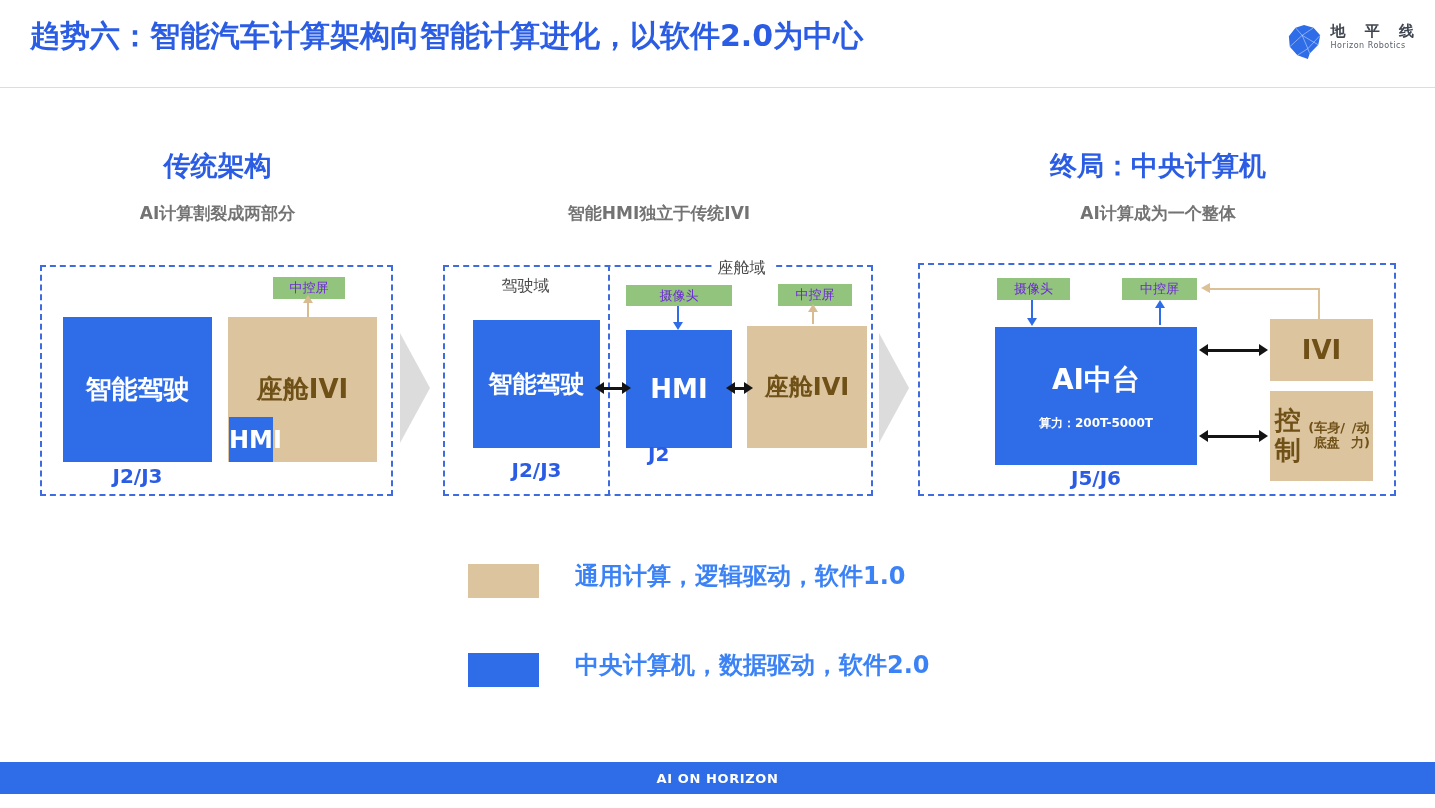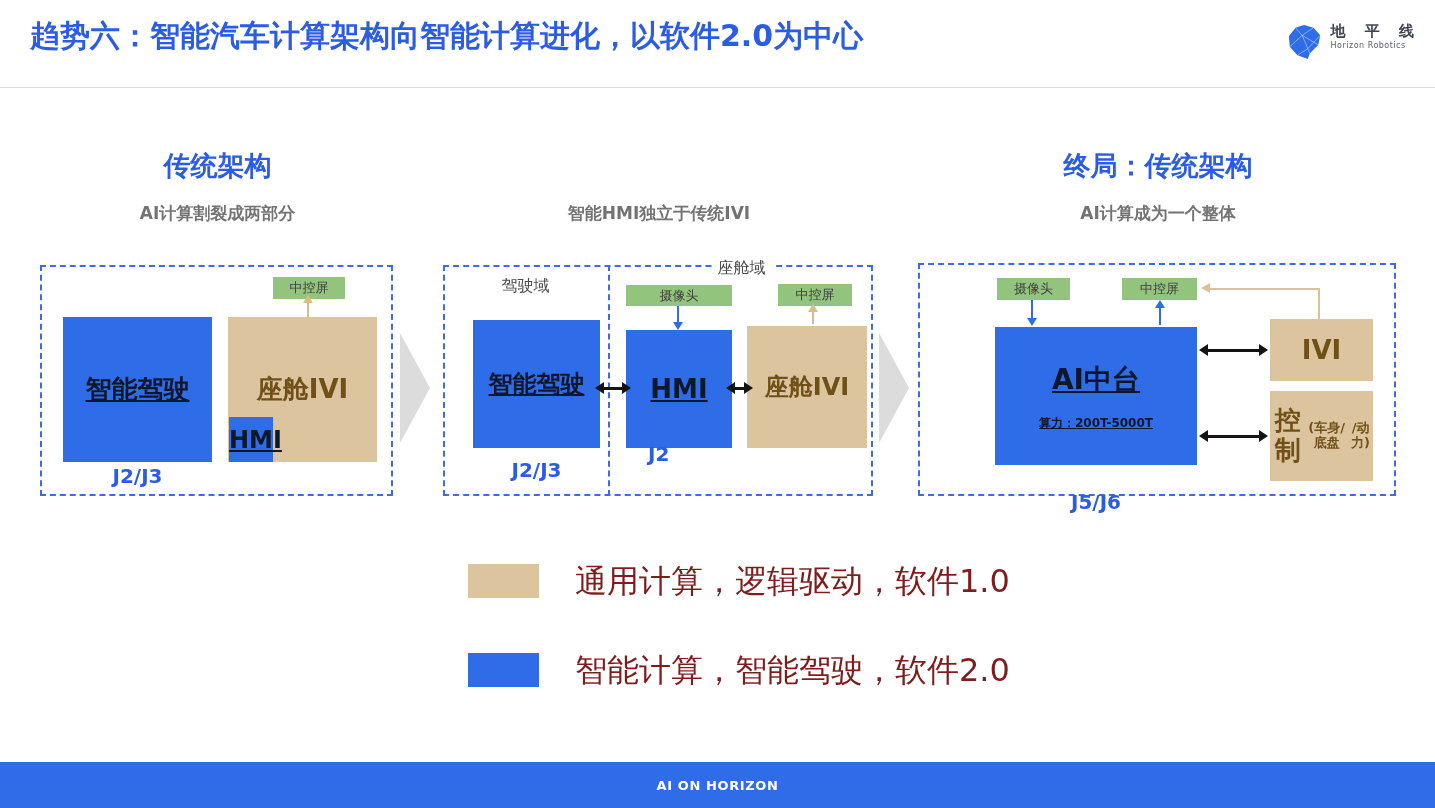--- a/index.html
+++ b/index.html
@@ -18,23 +18,23 @@
   .col-title{position:absolute;top:148px;font-size:27px;font-weight:bold;color:#2B5CE4;text-align:center;}
   .col-sub{position:absolute;top:202px;font-size:17px;font-weight:bold;color:#737373;text-align:center;}
   .c1{left:40px;width:355px;} .c2{left:443px;width:432px;} .c3{left:918px;width:480px;}
 
   
   .dashed{position:absolute;border:2px dashed #3E6BE0;box-sizing:border-box;background:transparent;}
   .dashed-divider{position:absolute;border-left:2px dashed #3E6BE0;width:0;}
 
   
   .box{position:absolute;display:flex;align-items:center;justify-content:center;box-sizing:border-box;text-align:center;}
-  .blue-box{background:#2E6CE8;color:#0f172a;font-weight:bold;text-decoration:underline;}
+  .blue-box{background:#2E6CE8;color:#ffffff;font-weight:bold;}
   .tan-box{background:#DCC49E;color:#6F5118;font-weight:bold;}
-  .green-tag{position:absolute;background:#93C47D;color:#404040;font-size:13px;display:flex;align-items:center;justify-content:center;}
+  .green-tag{position:absolute;background:#93C47D;color:#6d28d9;font-size:13px;display:flex;align-items:center;justify-content:center;}
   .chip-label{position:absolute;font-size:20px;font-weight:bold;color:#2B5CE4;text-align:center;}
   .domain-label{position:absolute;font-size:16px;color:#4A4A4A;text-align:center;}
   .domain-label .lbl-bg{background:#ffffff;padding:0 6px;}
 
   
   .v-arrow{position:absolute;background:currentColor;width:2px;}
   .v-arrow.up::before{content:"";position:absolute;top:-7px;left:-4px;
       border-left:5px solid transparent;border-right:5px solid transparent;border-bottom:8px solid currentColor;}
   .v-arrow.down::after{content:"";position:absolute;bottom:-7px;left:-4px;
       border-left:5px solid transparent;border-right:5px solid transparent;border-top:8px solid currentColor;}
@@ -45,24 +45,24 @@
   .dbl-arrow::before{left:-8px;border-right:9px solid #141414;}
   .dbl-arrow::after{right:-8px;border-left:9px solid #141414;}
   .elbow{position:absolute;border-top:2px solid #DCC096;border-right:2px solid #DCC096;box-sizing:border-box;}
   .elbow::before{content:"";position:absolute;left:-9px;top:-7px;
       border-top:5px solid transparent;border-bottom:5px solid transparent;border-right:9px solid #DCC096;}
   .chevron{position:absolute;width:0;height:0;
       border-top:55px solid transparent;border-bottom:55px solid transparent;border-left:30px solid #DCDCDC;}
 
   
   .swatch{position:absolute;width:71px;height:34px;}
-  .legend-label{position:absolute;font-size:32px;font-weight:normal;color:#7f1d1d;white-space:nowrap;}
+  .legend-label{position:absolute;font-size:24px;font-weight:bold;color:#3b82f6;white-space:nowrap;}
 
   
-  .footer{position:absolute;left:0;top:762px;width:1435px;height:46px;background:#2E6CE8;
+  .footer{position:absolute;left:0;top:762px;width:1435px;height:32px;background:#2E6CE8;
           color:#ffffff;font-size:13px;font-weight:bold;letter-spacing:0.6px;
           display:flex;align-items:center;justify-content:center;}
 </style>
 </head>
 <body>
 
 <div class="slide">
 
   <div class="title">趋势六：智能汽车计算架构向智能计算进化，以软件2.0为中心</div>
   <div class="header-divider"></div>
@@ -77,21 +77,21 @@
     </span>
     <span class="logo-text">
       <span class="logo-cn">地 平 线</span>
       <span class="logo-en">Horizon Robotics</span>
     </span>
   </div>
 
   <div class="col-title c1">传统架构</div>
   <div class="col-sub c1">AI计算割裂成两部分</div>
   <div class="col-sub c2">智能HMI独立于传统IVI</div>
-  <div class="col-title c3">终局：传统架构</div>
+  <div class="col-title c3">终局：中央计算机</div>
   <div class="col-sub c3">AI计算成为一个整体</div>
 
   <div class="dashed" style="left:40px;top:265px;width:353px;height:231px;"></div>
 
   <div class="green-tag" style="left:273px;top:277px;width:72px;height:22px;">中控屏</div>
   <div class="v-arrow up tan-arrow" style="left:307px;top:302px;height:15px;"></div>
 
   <div class="box tan-box" style="left:228px;top:317px;width:149px;height:145px;font-size:26px;">座舱IVI</div>
   <div class="box blue-box" style="left:63px;top:317px;width:149px;height:145px;font-size:26px;">智能驾驶</div>
   <div class="box blue-box" style="left:229px;top:417px;width:44px;height:45px;font-size:24px;white-space:nowrap;overflow:visible;justify-content:flex-start;">HMI</div>
@@ -127,32 +127,32 @@
   <div class="green-tag" style="left:997px;top:278px;width:73px;height:22px;">摄像头</div>
   <div class="v-arrow down blue-arrow" style="left:1031px;top:300px;height:19px;"></div>
   <div class="green-tag" style="left:1122px;top:278px;width:75px;height:22px;">中控屏</div>
   <div class="v-arrow up blue-arrow" style="left:1159px;top:307px;height:18px;"></div>
   <div class="elbow" style="left:1210px;top:288px;width:110px;height:31px;"></div>
 
   <div class="box blue-box" style="left:995px;top:327px;width:202px;height:138px;flex-direction:column;gap:16px;">
     <span style="font-size:28px;">AI中台</span>
     <span style="font-size:12px;">算力：200T-5000T</span>
   </div>
-  <div class="chip-label" style="left:995px;top:466px;width:202px;margin-top:24px;">J5/J6</div>
+  <div class="chip-label" style="left:995px;top:466px;width:202px;">J5/J6</div>
 
   <div class="box tan-box" style="left:1270px;top:319px;width:103px;height:62px;font-size:26px;">IVI</div>
   <div class="box tan-box" style="left:1270px;top:391px;width:103px;height:90px;flex-direction:row;line-height:1.15;">
     <span style="font-size:26px;">控制</span>
     <span style="font-size:13px;">(车身/底盘</span>
     <span style="font-size:13px;">/动力)</span>
   </div>
 
   <div class="dbl-arrow" style="left:1207px;top:349px;width:53px;"></div>
   <div class="dbl-arrow" style="left:1207px;top:435px;width:53px;"></div>
 
   <div class="swatch" style="left: 468px; top: 564px; background: rgb(220, 196, 158);"></div>
   <div class="legend-label" style="left:575px;top:560px;">通用计算，逻辑驱动，软件1.0</div>
   <div class="swatch" style="left: 468px; top: 653px; background: rgb(46, 108, 232);"></div>
-  <div class="legend-label" style="left:575px;top:649px;">智能计算，智能驾驶，软件2.0</div>
+  <div class="legend-label" style="left:575px;top:649px;">中央计算机，数据驱动，软件2.0</div>
 
   <div class="footer">AI ON HORIZON</div>
 
 </div>
 
 </body></html>

